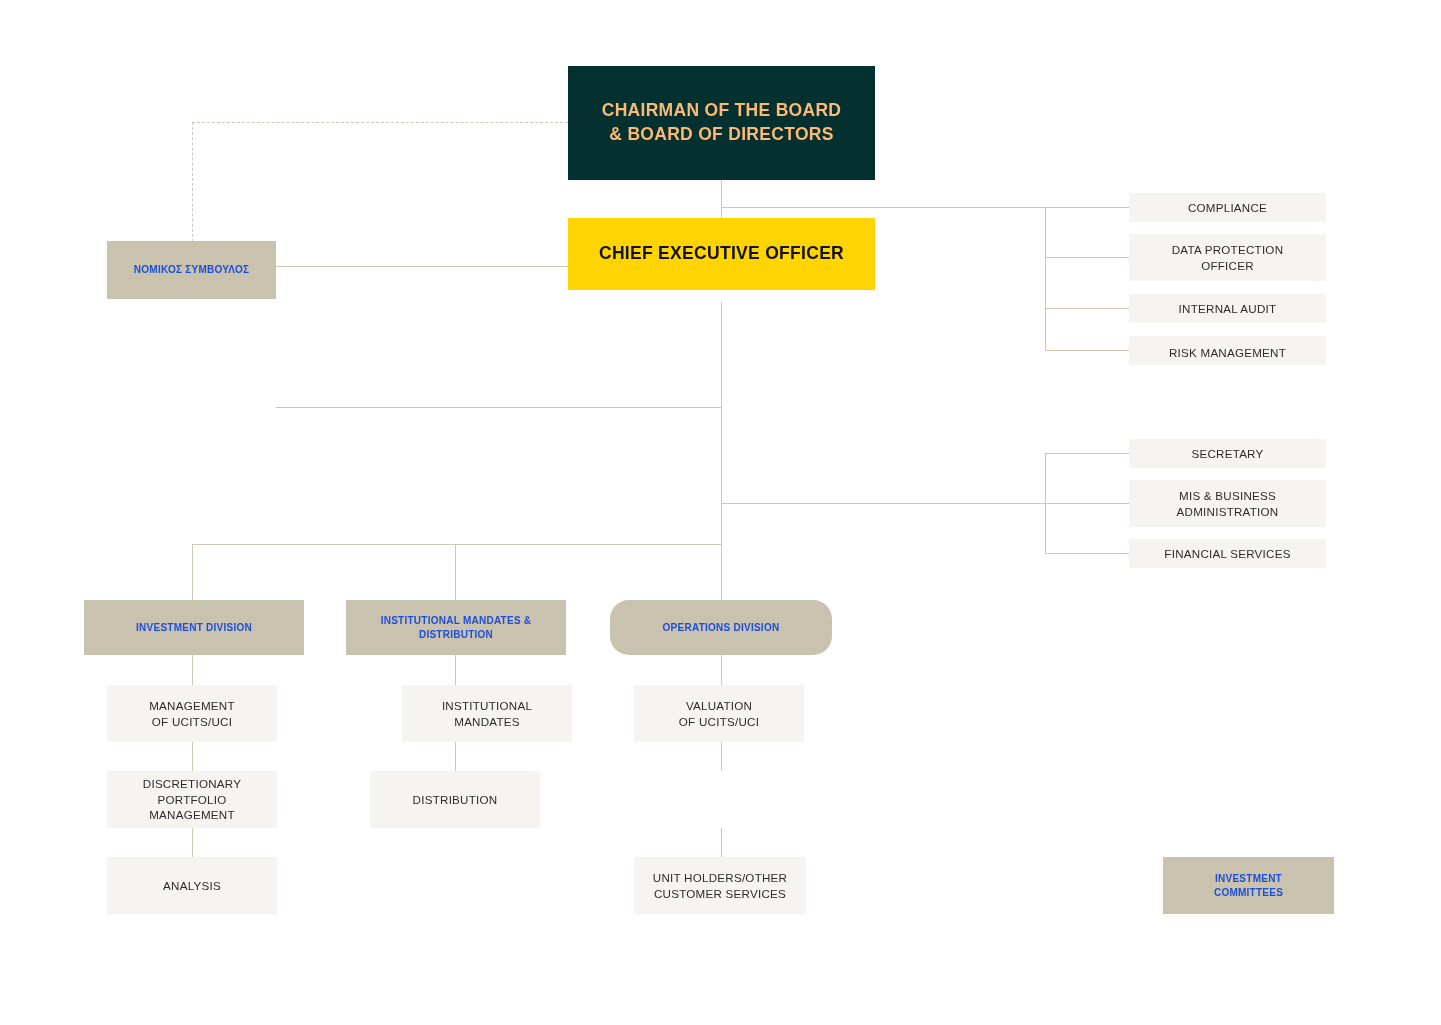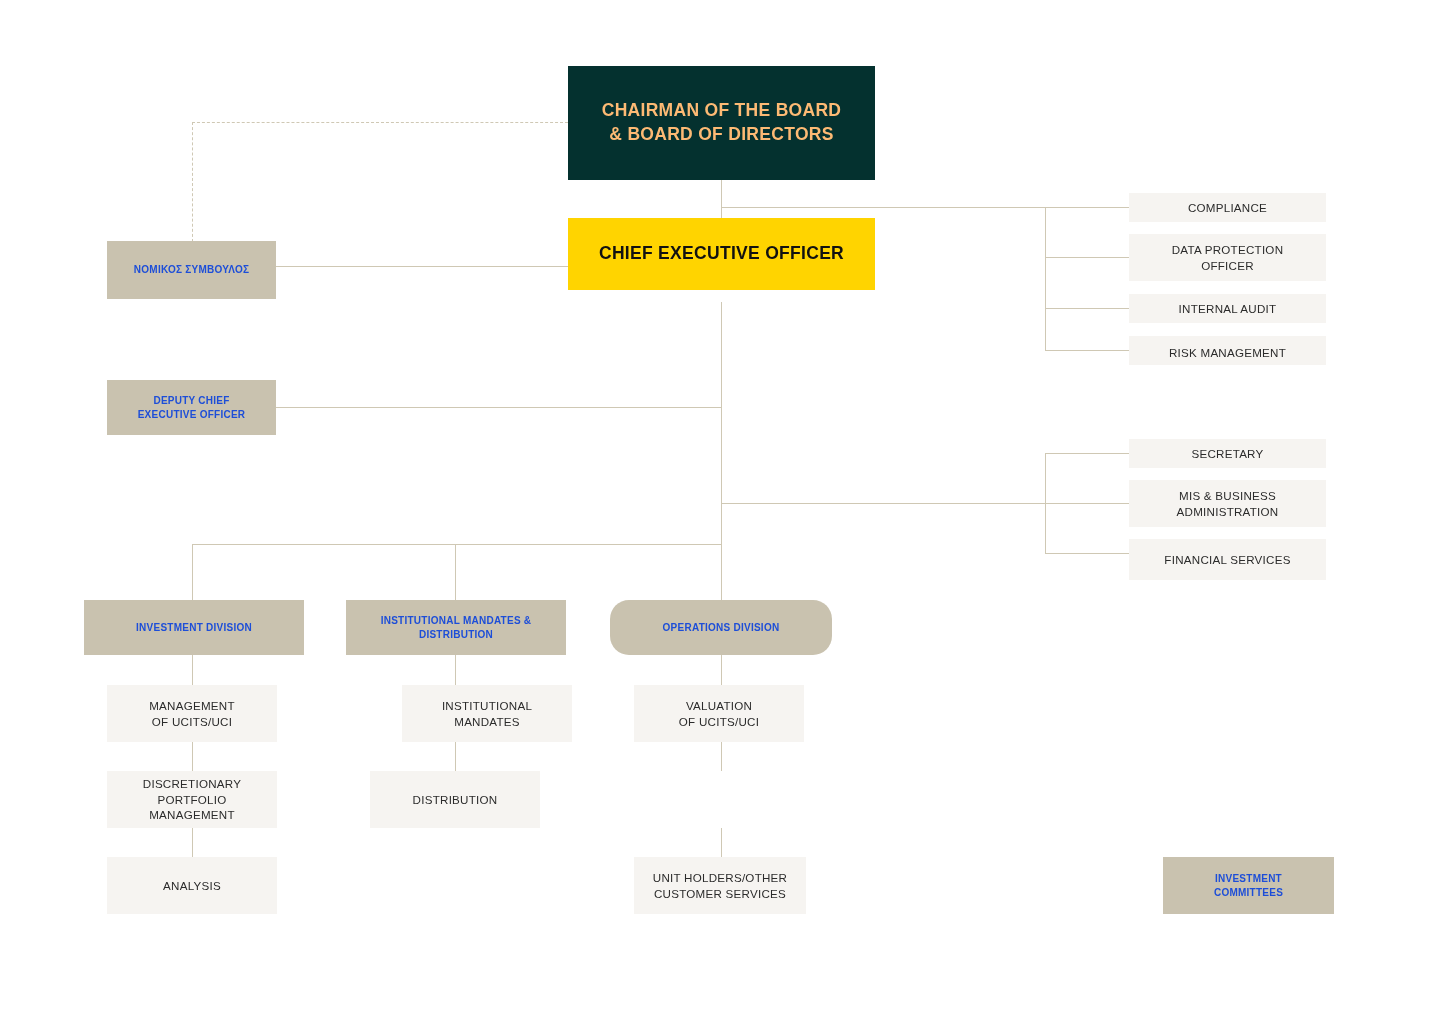--- a/index.html
+++ b/index.html
@@ -130,26 +130,20 @@
   </div>
 
   <div class="node node-accent" style="left:568px; top:218px; width:307px; height:72px;">
     <span>CHIEF EXECUTIVE OFFICER</span>
   </div>
 
   <div class="node node-tan" style="left:107px; top:241px; width:169px; height:58px;">
     <span>ΝΟΜΙΚΟΣ ΣΥΜΒΟΥΛΟΣ</span>
   </div>
 
-  <div class="node node-tan" style="left:107px; top:380px; width:169px; height:55px;">
-    <span>
-      <span>DEPUTY CHIEF</span>
-      <span>EXECUTIVE OFFICER</span>
-    </span>
-  </div>
 
   <div class="node node-light" style="left:1129px; top:193px; width:197px; height:29px;">
     <span>COMPLIANCE</span>
   </div>
   <div class="node node-light" style="left:1129px; top:234px; width:197px; height:47px;">
     <span>
       <span>DATA PROTECTION</span>
       <span>OFFICER</span>
     </span>
   </div>
@@ -162,21 +156,21 @@
 
   <div class="node node-light" style="left:1129px; top:439px; width:197px; height:29px;">
     <span>SECRETARY</span>
   </div>
   <div class="node node-light" style="left:1129px; top:480px; width:197px; height:47px;">
     <span>
       <span>MIS &amp; BUSINESS</span>
       <span>ADMINISTRATION</span>
     </span>
   </div>
-  <div class="node node-light" style="left:1129px; top:539px; width:197px; height:41px;">
+  <div class="node node-light" style="left:1129px; top:539px; width:197px; height:29px;">
     <span>FINANCIAL SERVICES</span>
   </div>
 
   <div class="node node-tan" style="left:84px; top:600px; width:220px; height:55px;">
     <span>INVESTMENT DIVISION</span>
   </div>
   <div class="node node-light" style="left:107px; top:685px; width:170px; height:57px;justify-content:flex-end;">
     <span>
       <span>MANAGEMENT</span>
       <span>OF UCITS/UCI</span>

